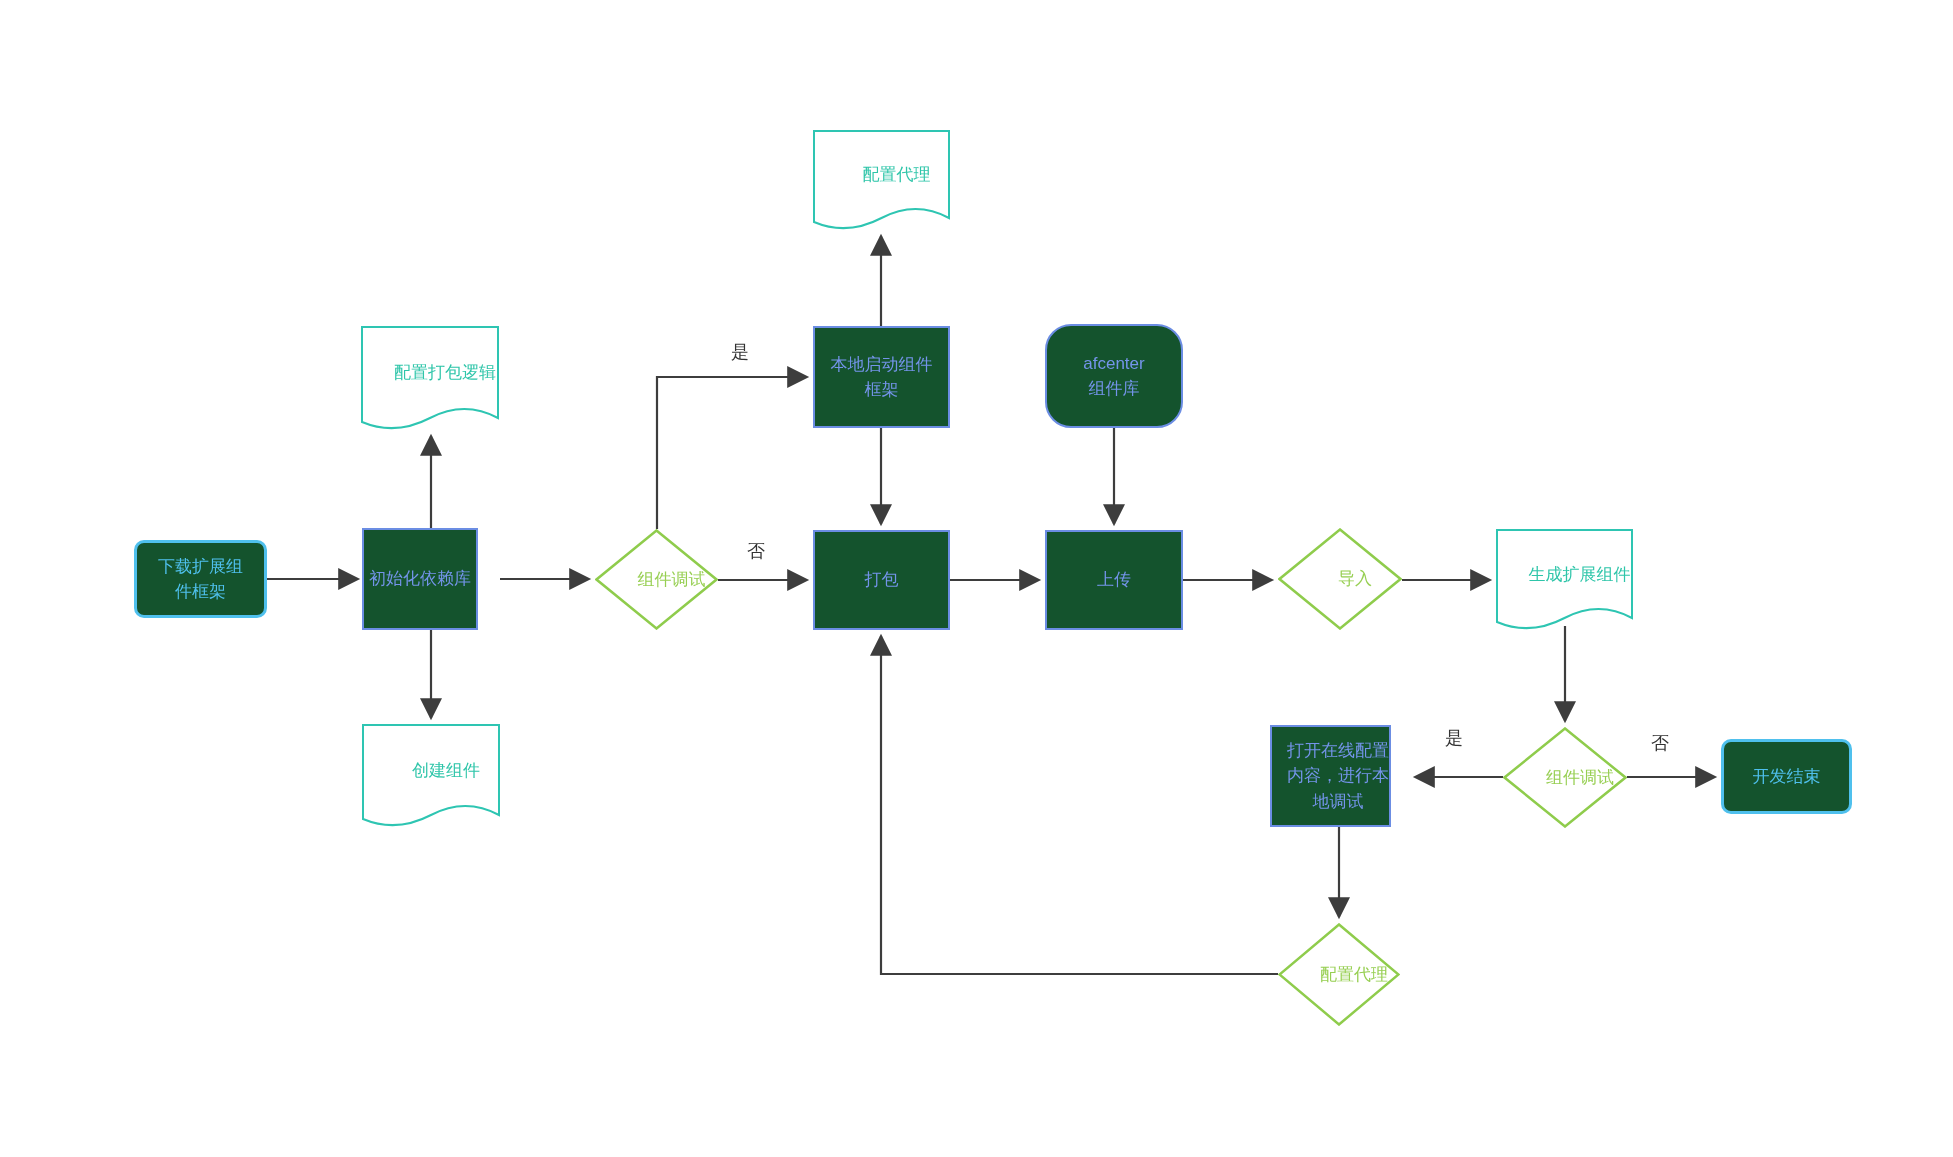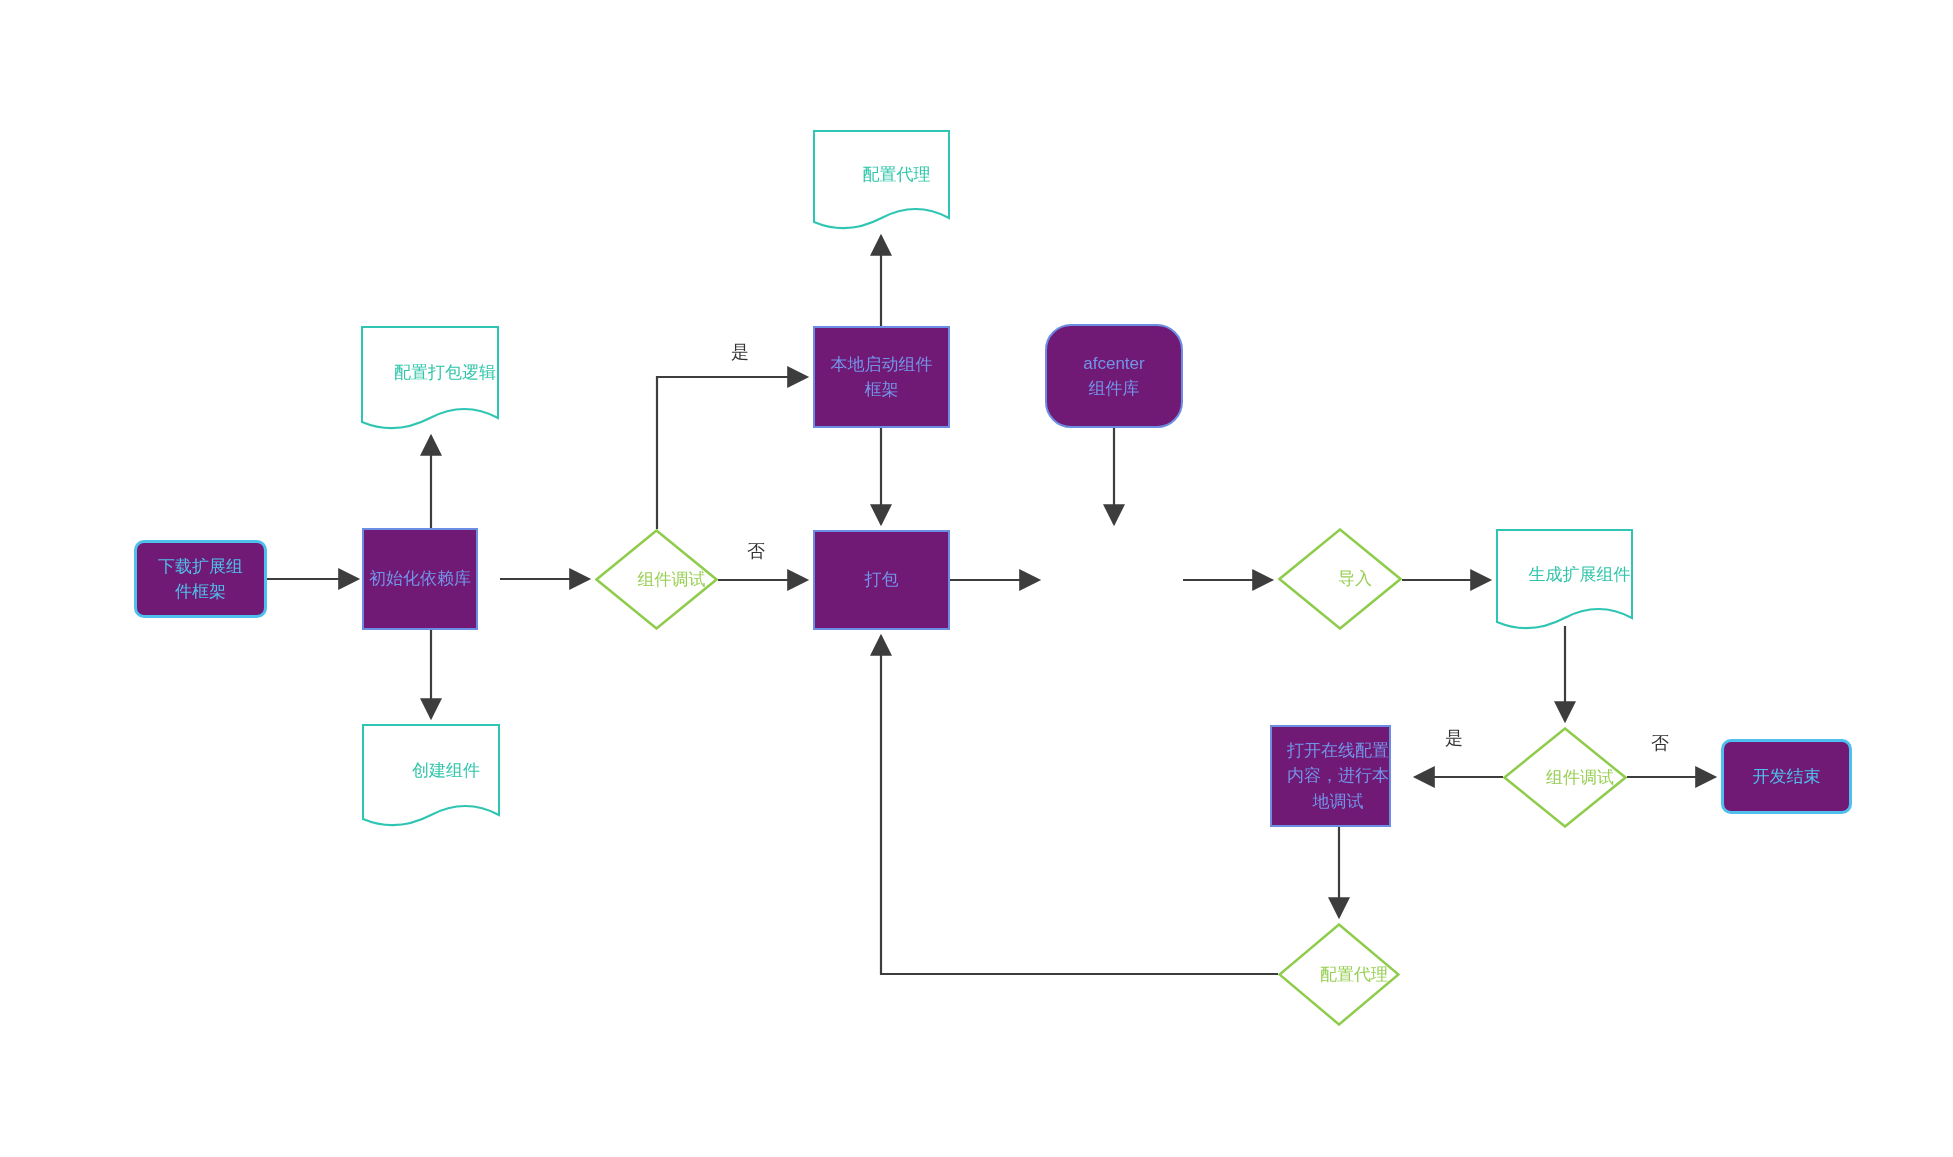--- a/index.html
+++ b/index.html
@@ -11,21 +11,21 @@
     overflow:hidden;
   }
   .edges{position:absolute;left:0;top:0;pointer-events:none;}
   .node{
     position:absolute;
     display:flex;align-items:center;justify-content:center;
     text-align:center;
     font-size:17px;line-height:1.5;
     white-space:pre-line;
     box-sizing:border-box;
-    background:#701a75;
+    background:#14532d;
   }
   .n-blue{border:2px solid #6B8DE3;color:#7494EA;}
   .n-lightblue{border:3px solid #4FC0ED;color:#4FC0ED;border-radius:10px;}
   .shape{background:transparent;}
   .shape svg{position:absolute;left:0;top:0;}
   .shape .lbl{position:relative;z-index:1;margin-left:30px;}
   .lbl-teal{color:#2EC5A9;}
   .lbl-green{color:#97CF52;}
   .doc .lbl{margin-bottom:12px;}
   .edge-label{
@@ -109,20 +109,23 @@
 
   <div class="node n-blue" style="left:1045px;top:324px;width:138px;height:104px;border-radius:26px;">
     <span>afcenter
 组件库</span>
   </div>
 
   <div class="node n-blue" style="left:813px;top:530px;width:137px;height:100px;">
     <span>打包</span>
   </div>
 
+  <div class="node n-blue" style="left:1045px;top:530px;width:138px;height:100px;">
+    <span>上传</span>
+  </div>
 
   <div class="node shape doc" style="left:1496px;top:529px;width:137px;height:103px;">
     <svg width="137" height="103" viewBox="0 0 137 103">
       <path d="M1,1 L136,1 L136,89 Q102.75,71 68.5,89 Q34.25,107 1,93 Z" fill="#ffffff" stroke="#2EC5B2" stroke-width="2"></path>
     </svg>
     <span class="lbl lbl-teal">生成扩展组件</span>
   </div>
 
   <div class="node shape" style="left:1278px;top:528px;width:124px;height:102px;">
     <svg width="124" height="102" viewBox="0 0 124 102">

